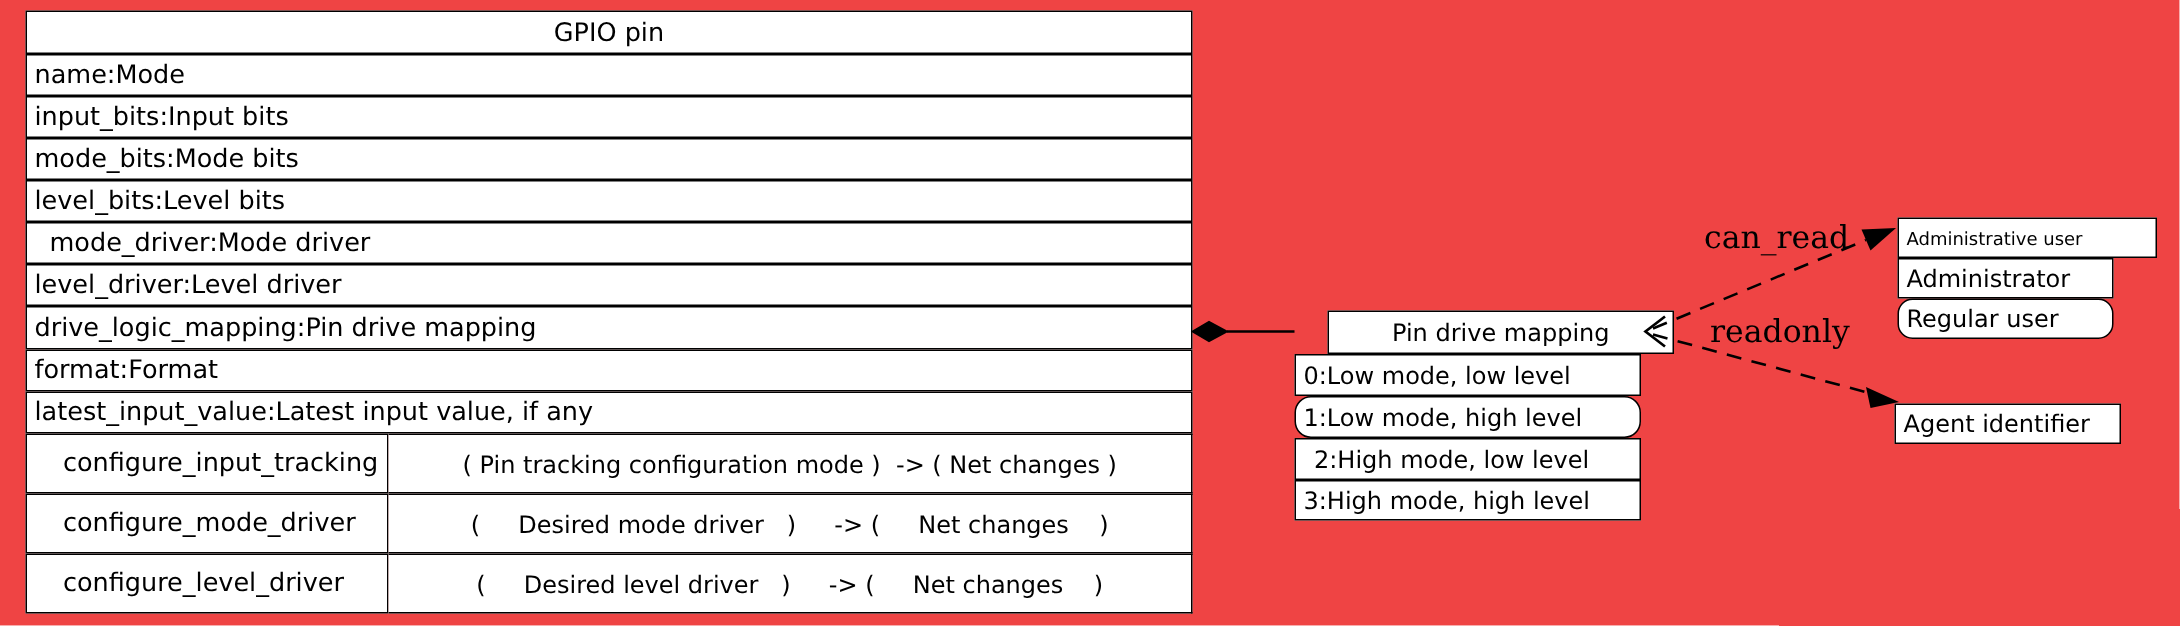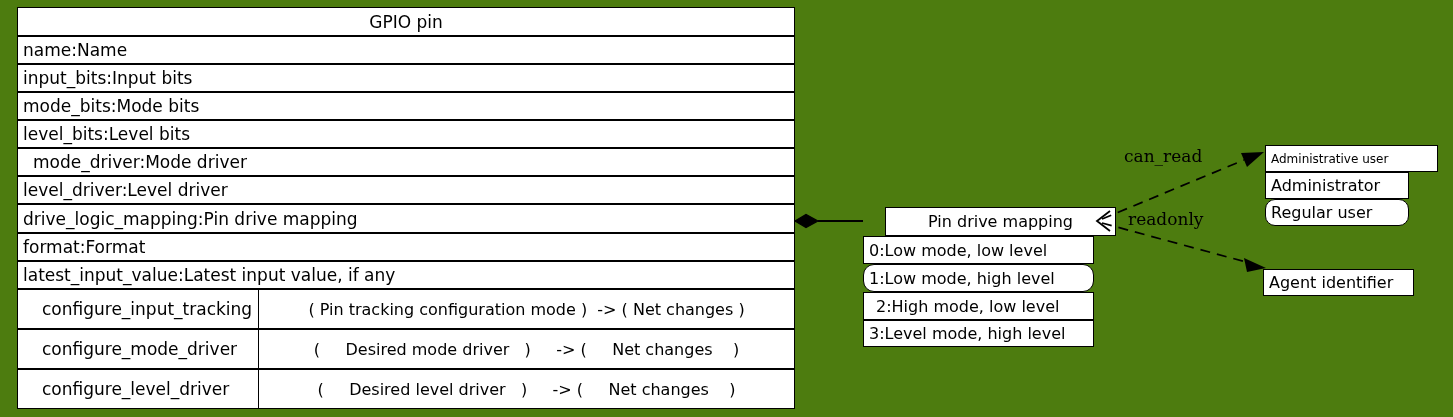--- a/index.html
+++ b/index.html
@@ -5,21 +5,21 @@
 <style>
   html, body {
     margin: 0;
     padding: 0;
     background: #ffffff;
   }
   #canvas {
     position: relative;
     width: 1453px;
     height: 417px;
-    background: #4d7c0f;
+    background: #ef4444;
     font-family: "DejaVu Sans", sans-serif;
     overflow: hidden;
   }
 
   
   .uml-box {
     position: absolute;
     box-sizing: border-box;
     background: #ffffff;
   }
@@ -86,35 +86,36 @@
     position: absolute;
     left: 0;
     top: 0;
     width: 1453px;
     height: 417px;
     pointer-events: none;
   }
   .edge-label {
     position: absolute;
     font-family: "DejaVu Serif", serif;
-    font-size: 17px;
+    font-size: 21px;
     color: #000000;
     white-space: nowrap;
+    margin-left: 12px;
   }
 </style>
 </head>
 <body>
 
 <div id="canvas">
 
   <div class="uml-box">
 
     <div class="row center main-title" style="left:17px; top:7px; width:778px; height:29px;">GPIO pin</div>
 
-    <div class="row left attr" style="left:17px; top:36px; width:778px; height:28px;">name:Name</div>
+    <div class="row left attr" style="left:17px; top:36px; width:778px; height:28px;">name:Mode</div>
 
     <div class="row left attr" style="left:17px; top:64px; width:778px; height:28px;">input_bits:Input bits</div>
 
     <div class="row left attr" style="left:17px; top:92px; width:778px; height:28px;">mode_bits:Mode bits</div>
 
     <div class="row left attr" style="left:17px; top:120px; width:778px; height:28px;">level_bits:Level bits</div>
 
     <div class="row left attr" style="left:17px; top:148px; width:778px; height:28px;padding-left:15px;">mode_driver:Mode driver</div>
 
     <div class="row left attr" style="left:17px; top:176px; width:778px; height:28px;">level_driver:Level driver</div>
@@ -138,21 +139,21 @@
   <div class="uml-box">
 
     <div class="row center enum-title" style="left:863px; top:207px; width:231px; height:29px;margin-left:22px;">Pin drive mapping</div>
 
     <div class="row left enum-item" style="left:863px; top:236px; width:231px; height:28px;">0:Low mode, low level</div>
 
     <div class="row left enum-item" style="left:863px; top:264px; width:231px; height:28px;border-radius:11px;">1:Low mode, high level</div>
 
     <div class="row left enum-item" style="left:863px; top:292px; width:231px; height:28px;padding-left:12px;">2:High mode, low level</div>
 
-    <div class="row left enum-item" style="left:863px; top:320px; width:231px; height:27px;">3:Level mode, high level</div>
+    <div class="row left enum-item" style="left:863px; top:320px; width:231px; height:27px;">3:High mode, high level</div>
   </div>
 
   <div class="uml-box">
 
     <div class="row left user-title" style="left:1265px; top:145px; width:173px; height:27px;">Administrative user</div>
 
     <div class="row left user-item" style="left:1265px; top:172px; width:144px; height:27px;">Administrator</div>
 
     <div class="row left user-item" style="left:1265px; top:199px; width:144px; height:27px;border-radius:10px;">Regular user</div>
   </div>

